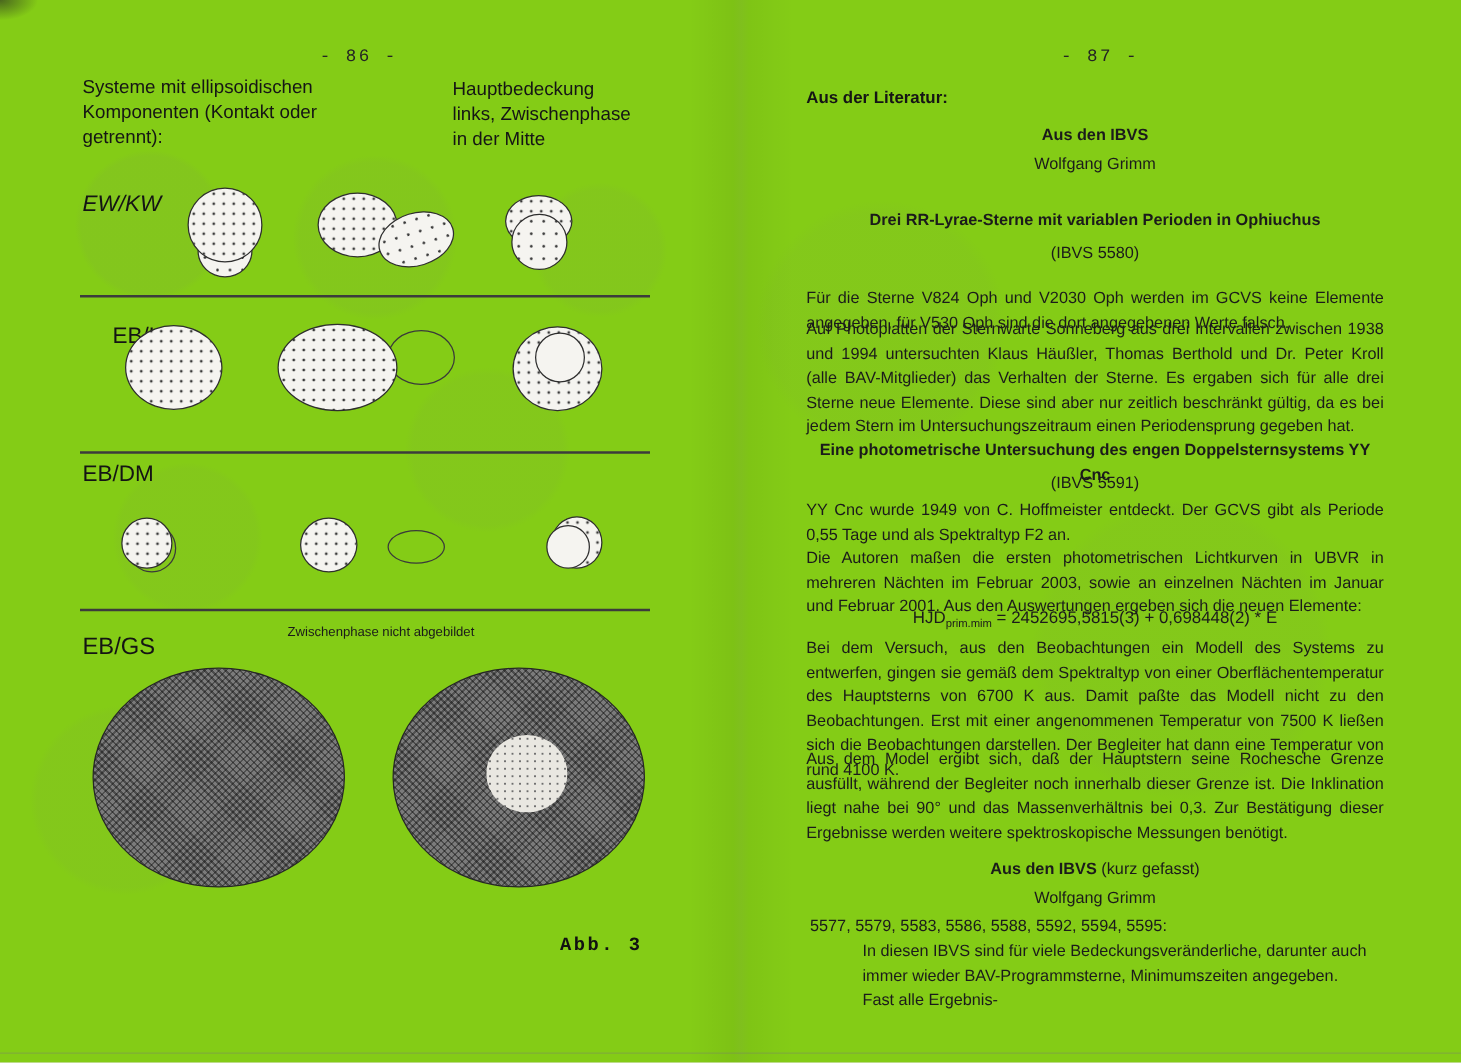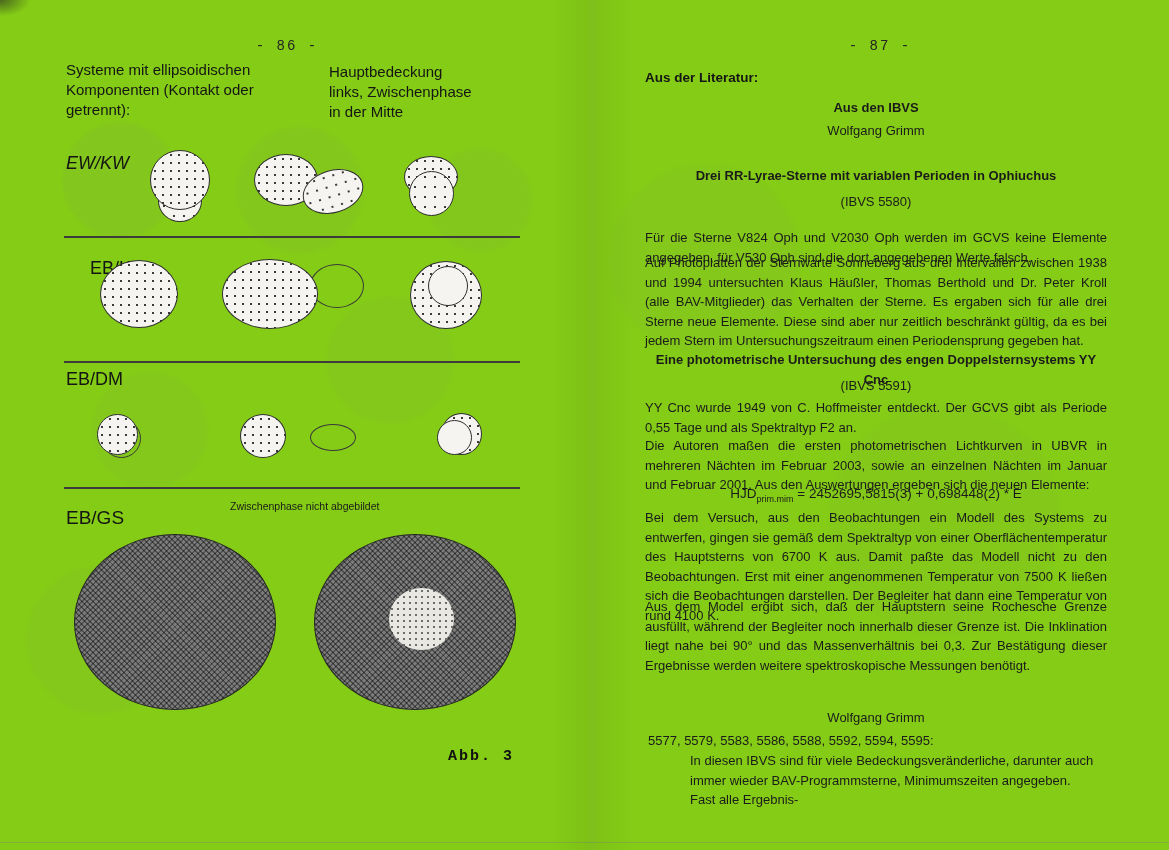--- a/index.html
+++ b/index.html
@@ -86,21 +86,21 @@
 
 <div id="stage">
 
   <div id="page-left" class="page">
 
     <div class="pageno" style="left:217px;top:38px;">- 86 -</div>
 
     <div class="intro" style="left:66px;top:60px;width:240px;">Systeme mit ellipsoidischen
 Komponenten (Kontakt oder
 getrennt):</div>
-    <div class="intro" style="left:329px;top:62px;width:180px;">Hauptbedeckung
+    <div class="intro" style="left:362px;top:62px;width:180px;">Hauptbedeckung
 links, Zwischenphase
 in der Mitte</div>
 
     <div class="rowlabel" style="left:66px;top:153px;font-style:italic;">EW/KW</div>
     <div class="sh dotted-sparse" style="left:158px;top:180px;width:44px;height:42px;"></div>
     <div class="sh dotted" style="left:150px;top:150px;width:60px;height:60px;"></div>
     <div class="sh dotted" style="left:254px;top:154px;width:64px;height:52px;"></div>
     <div class="sh dotted-sparse" style="left:302px;top:170px;width:62px;height:43px;transform:rotate(-17deg);"></div>
     <div class="sh dotted" style="left:404px;top:156px;width:54px;height:42px;"></div>
     <div class="sh dotted-sparse" style="left:409px;top:171px;width:45px;height:45px;"></div>
@@ -152,20 +152,21 @@
   <div class="rp ctr b" style="top:350px;">Eine photometrische Untersuchung des engen Doppelsternsystems YY Cnc</div>
   <div class="rp ctr" style="top:376px;">(IBVS 5591)</div>
   <div class="rp just" style="top:398px;">YY Cnc wurde 1949 von C. Hoffmeister entdeckt. Der GCVS gibt als Periode 0,55 Tage und als Spektraltyp F2 an.</div>
   <div class="rp just" style="top:436px;">Die Autoren maßen die ersten photometrischen Lichtkurven in UBVR in mehreren Nächten im Februar 2003, sowie an einzelnen Nächten im Januar und Februar 2001. Aus den Auswertungen ergeben sich die neuen Elemente:</div>
 
   <div class="rp ctr formula" style="top:484px;"><span>HJD</span><sub>prim.mim</sub><span> = 2452695,5815(3) + 0,698448(2) * E</span></div>
 
   <div class="rp just" style="top:508px;">Bei dem Versuch, aus den Beobachtungen ein Modell des Systems zu entwerfen, gingen sie gemäß dem Spektraltyp von einer Oberflächentemperatur des Hauptsterns von 6700 K aus. Damit paßte das Modell nicht zu den Beobachtungen. Erst mit einer angenommenen Temperatur von 7500 K ließen sich die Beobachtungen darstellen. Der Begleiter hat dann eine Temperatur von rund 4100 K.</div>
   <div class="rp just" style="top:597px;">Aus dem Model ergibt sich, daß der Hauptstern seine Rochesche Grenze ausfüllt, während der Begleiter noch innerhalb dieser Grenze ist. Die Inklination liegt nahe bei 90° und das Massenverhältnis bei 0,3. Zur Bestätigung dieser Ergebnisse werden weitere spektroskopische Messungen benötigt.</div>
 
+  <div class="rp ctr" style="top:685px;"><span class="b">Aus den IBVS</span><span> (kurz gefasst)</span></div>
   <div class="rp ctr" style="top:708px;">Wolfgang Grimm</div>
 
   <div class="ibvs-list">5577, 5579, 5583, 5586, 5588, 5592, 5594, 5595:</div>
   <div class="ibvs-note">In diesen IBVS sind für viele Bedeckungsveränderliche, darunter auch immer wieder BAV-Programmsterne, Minimumszeiten angegeben. Fast alle Ergebnis-</div>
 
   <div class="fold"></div>
   <div class="corner-mark"></div>
   <div class="bottom-scan-line"></div>
 </div>
 

